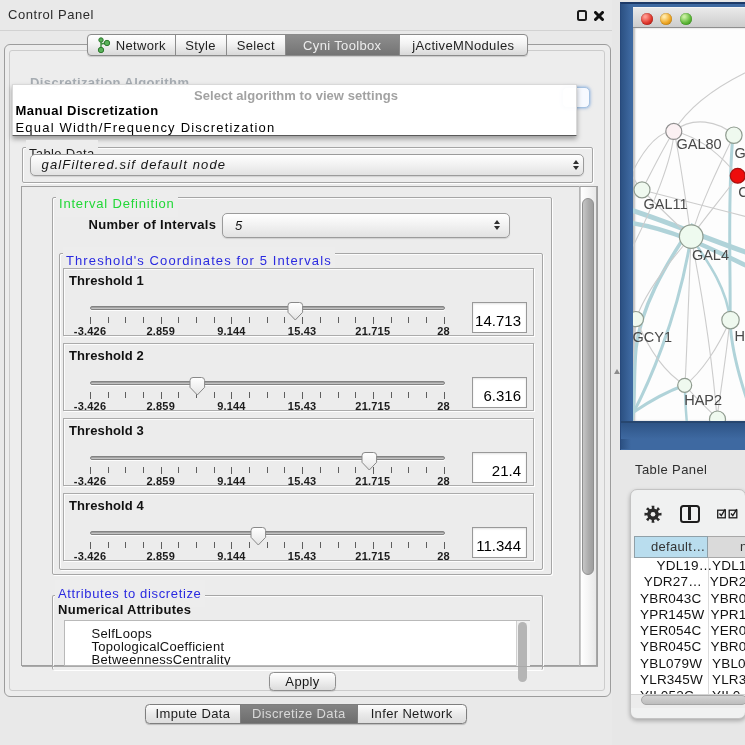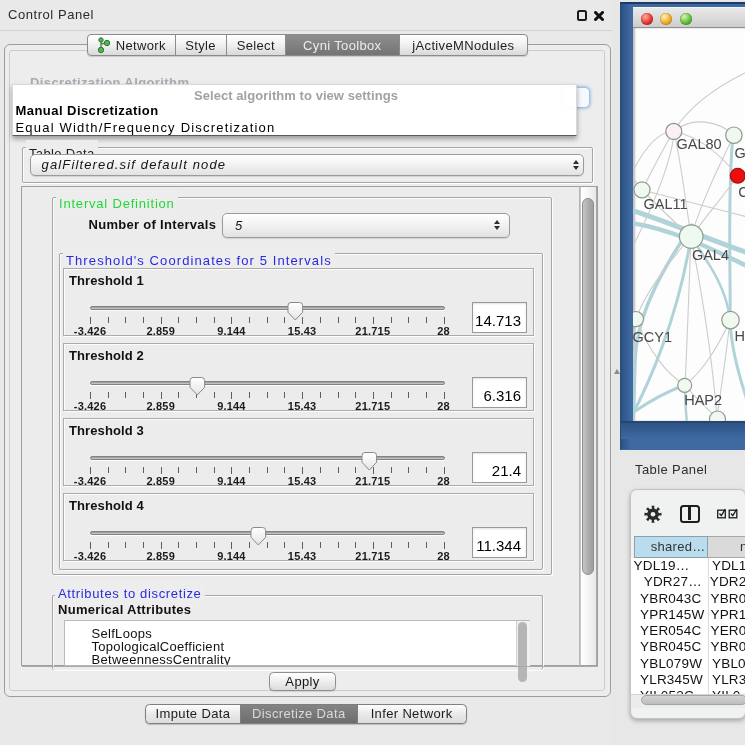--- a/index.html
+++ b/index.html
@@ -458,29 +458,29 @@
     <svg class="abs" style="left:86px; top:18px;" width="22" height="11" viewBox="0 0 22 11">
       <g stroke="#1d1d1d" stroke-width="1.3" fill="none">
         <rect x="0.7" y="2.2" width="7.6" height="7.6"></rect>
         <path d="M2.5 5.5 L4.3 7.6 L8.3 1.2"></path>
         <rect x="12.2" y="2.2" width="7.6" height="7.6"></rect>
         <path d="M14 5.5 L15.8 7.6 L19.8 1.2"></path>
       </g>
     </svg>
 
     <div class="abs" style="left:3px; top:45.5px; width:74px; height:22.5px; background:#b9ddee; border:1px solid #90a0a8; font-size:13px; color:#333; display:flex; align-items:center; justify-content:flex-end; letter-spacing:.3px;">
-        <span style="margin-right:1px;">shared…</span>
+        <span style="margin-right:1px;">default…</span>
       </div>
     <div class="abs" style="left:77px; top:45.5px; width:39px; height:22.5px; background:#dadada; border:1px solid #a8a8a8; border-left:none; font-size:13px; color:#333; display:flex; align-items:center; justify-content:flex-end; letter-spacing:.3px;">
         <span style="margin-right:-2px;">n</span>
       </div>
 
     <div id="tp-rows" class="abs" style="left:0; top:68px; width:116px; height:136px; background:#ffffff; font-size:13.5px; color:#121212; letter-spacing:.2px; overflow:hidden;">
         <div style="height:16.3px; display:flex;">
-          <div style="width:77.5px; padding-left:3px;">YDL19…</div>
+          <div style="width:77.5px; padding-left:26px;">YDL19…</div>
           <div style="padding-left:4px;">YDL1</div>
         </div>
         <div style="height:16.3px; display:flex;text-align:center;">
           <div style="width:77.5px; padding-left:9.5px;">YDR27…</div>
           <div style="padding-left:4px;">YDR2</div>
         </div>
         <div style="height:16.3px; display:flex;">
           <div style="width:77.5px; padding-left:9.5px;">YBR043C</div>
           <div style="padding-left:4px;">YBR0</div>
         </div>

